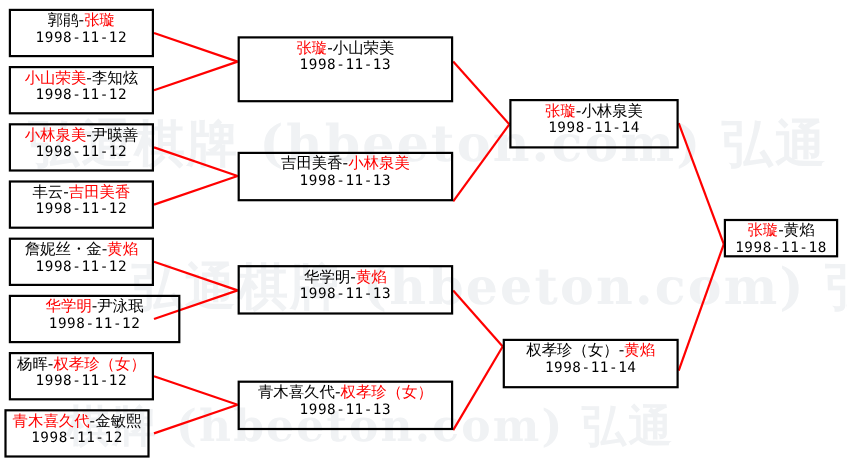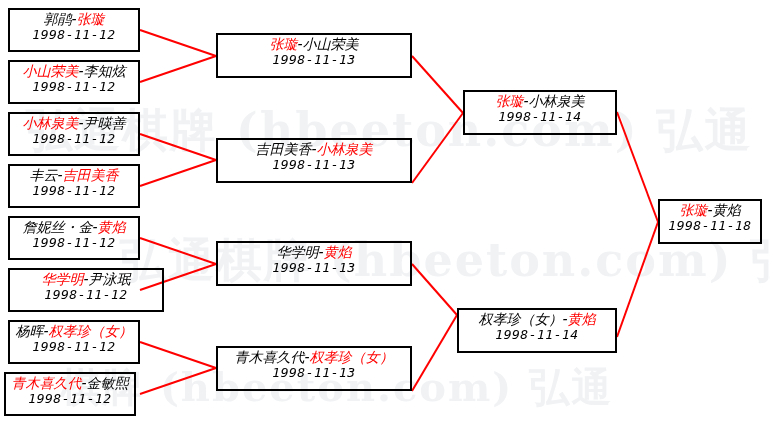--- a/index.html
+++ b/index.html
@@ -44,21 +44,20 @@
 
   .match-box {
     position: absolute;
     box-sizing: border-box;
     background: transparent;
     border: 2px solid #000000;
     z-index: 2;
     text-align: center;
     padding-top: 2px;
     line-height: 1.05;
-    font-style: italic;
   }
   .match-players {
     font-size: 14px;
     color: #000000;
     white-space: nowrap;
     letter-spacing: 0px;
   }
   .match-date {
     font-size: 13px;
     color: #000000;
@@ -124,21 +123,21 @@
         <div class="match-date">1998-11-12</div>
       </div>
       <div class="match-box" style="left: 8px; top: 320px; width: 132px; height: 44px;">
         <div class="match-players"><span class="p-lose">杨晖</span><span class="p-sep">-</span><span class="p-win">权孝珍（女）</span></div>
         <div class="match-date">1998-11-12</div>
       </div>
       <div class="match-box" style="left: 4px; top: 372px; width: 132px; height: 44px; text-align: center;">
         <div class="match-players"><span class="p-win">青木喜久代</span><span class="p-sep">-</span><span class="p-lose">金敏熙</span></div>
         <div class="match-date">1998-11-12</div>
       </div>
-      <div class="match-box" style="left: 216px; top: 33px; width: 196px; height: 45px;">
+      <div class="match-box" style="left: 216px; top: 33px; width: 196px; height: 60px;">
         <div class="match-players"><span class="p-win">张璇</span><span class="p-sep">-</span><span class="p-lose">小山荣美</span></div>
         <div class="match-date">1998-11-13</div>
       </div>
       <div class="match-box" style="left: 216px; top: 138px; width: 196px; height: 45px;">
         <div class="match-players"><span class="p-lose">吉田美香</span><span class="p-sep">-</span><span class="p-win">小林泉美</span></div>
         <div class="match-date">1998-11-13</div>
       </div>
       <div class="match-box" style="left: 216px; top: 241px; width: 196px; height: 45px;">
         <div class="match-players"><span class="p-lose">华学明</span><span class="p-sep">-</span><span class="p-win">黄焰</span></div>
         <div class="match-date">1998-11-13</div>
@@ -148,19 +147,19 @@
         <div class="match-date">1998-11-13</div>
       </div>
       <div class="match-box" style="left: 463px; top: 90px; width: 154px; height: 45px;">
         <div class="match-players"><span class="p-win">张璇</span><span class="p-sep">-</span><span class="p-lose">小林泉美</span></div>
         <div class="match-date">1998-11-14</div>
       </div>
       <div class="match-box" style="left: 457px; top: 308px; width: 160px; height: 45px;">
         <div class="match-players"><span class="p-lose">权孝珍（女）</span><span class="p-sep">-</span><span class="p-win">黄焰</span></div>
         <div class="match-date">1998-11-14</div>
       </div>
-      <div class="match-box" style="left: 658px; top: 199px; width: 104px; height: 45px;">
+      <div class="match-box" style="left: 658px; top: 199px; width: 104px; height: 35px;">
         <div class="match-players"><span class="p-win">张璇</span><span class="p-sep">-</span><span class="p-lose">黄焰</span></div>
         <div class="match-date">1998-11-18</div>
       </div>
     </div>
 
 </div>
 
 </body></html>

